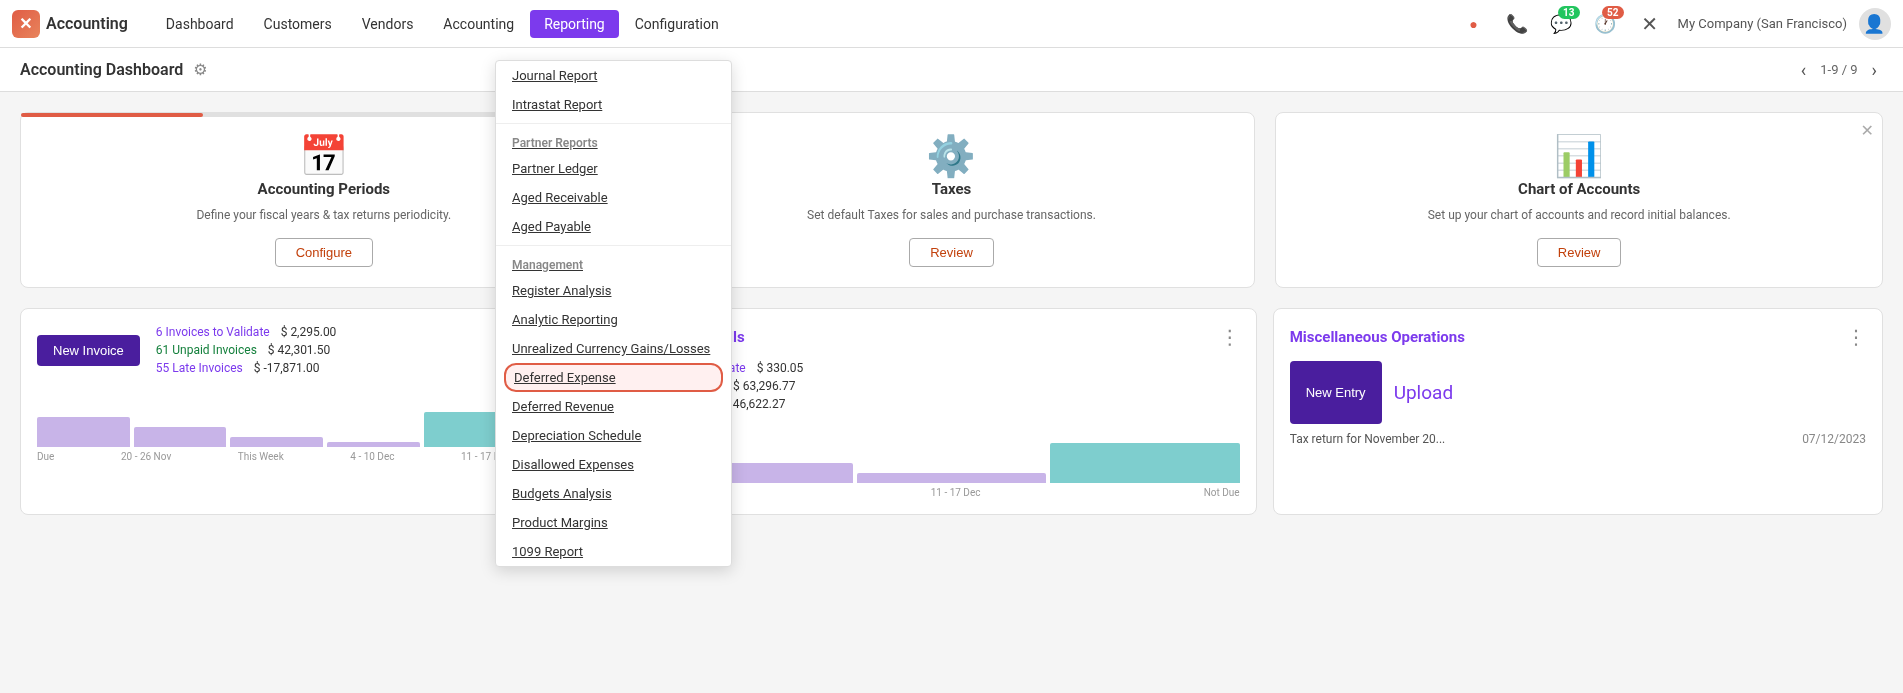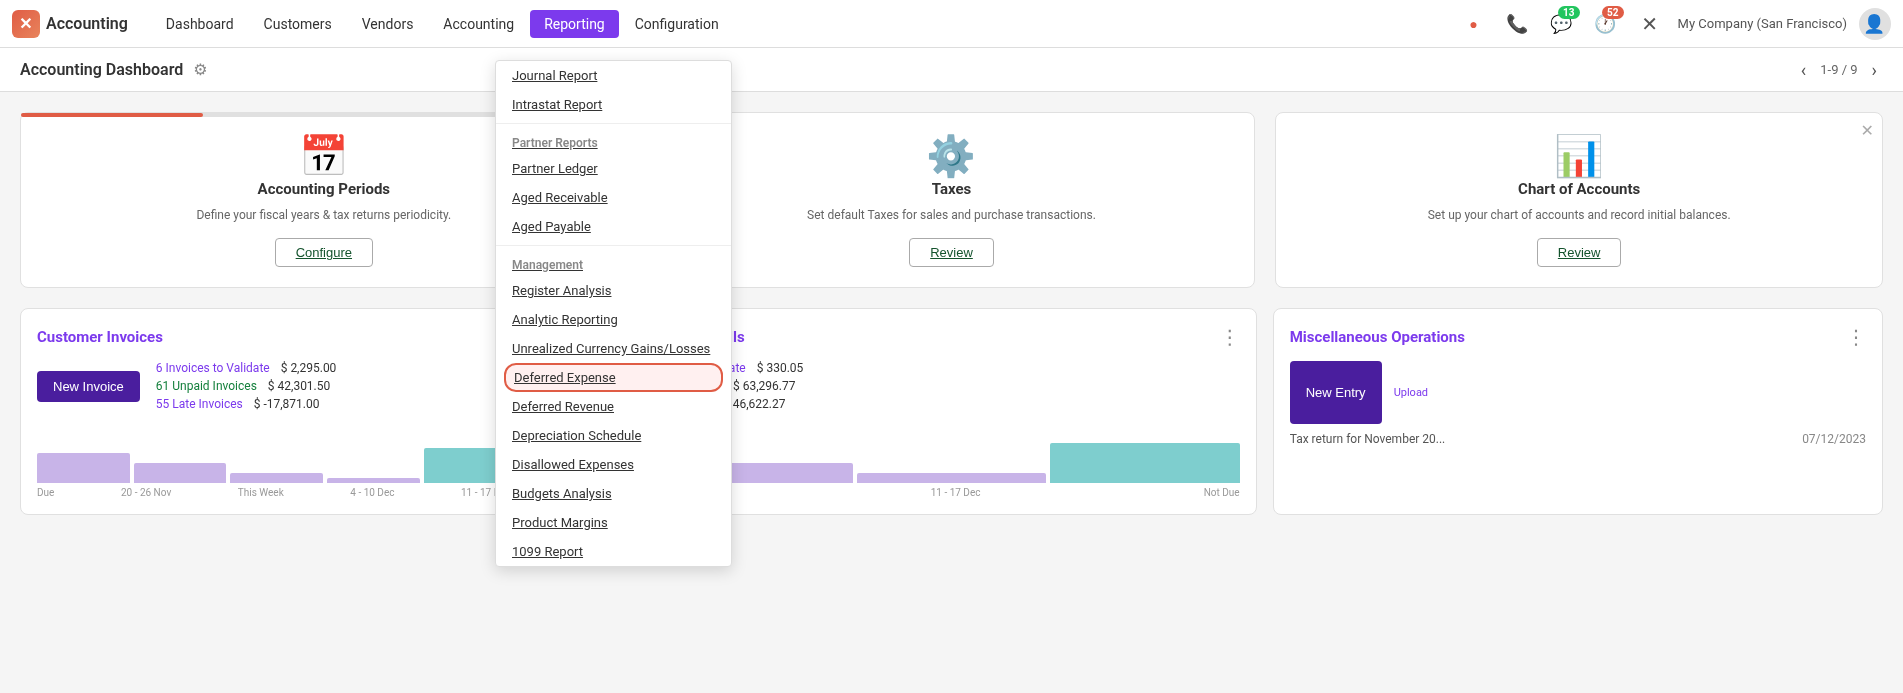--- a/index.html
+++ b/index.html
@@ -98,21 +98,21 @@
       background: white; border-radius: 8px; padding: 20px;
       display: flex; flex-direction: column; align-items: center;
       text-align: center; flex: 1; border: 1px solid #e0e0e0;
       position: relative;
     }
     .setup-card h3 { font-size: 15px; font-weight: 700; margin-bottom: 8px; }
     .setup-card p { font-size: 12px; color: #666; margin-bottom: 14px; line-height: 1.5; }
     .btn-configure, .btn-review {
       border: 1px solid #aaa; border-radius: 4px;
       padding: 6px 20px; font-size: 13px; cursor: pointer;
-      background: white; color: #14532d; text-decoration: underline;
+      background: white; color: #c2410c;
     }
 
     
     .card-close {
       position: absolute; top: 8px; right: 8px;
       font-size: 16px; cursor: pointer; color: #aaa;
     }
 
     
     .dashboard-row {
@@ -144,21 +144,21 @@
       height: 60px; display: flex; align-items: flex-end; gap: 4px; margin-top: 12px;
     }
     .chart-bar {
       border-radius: 2px 2px 0 0;
       min-width: 30px; flex: 1;
     }
     .chart-labels {
       display: flex; justify-content: space-between; font-size: 10px; color: #999;
       margin-top: 4px;
     }
-    .upload-link { color: #7c3aed; cursor: pointer; font-size: 11px; }
+    .upload-link { color: #7c3aed; cursor: pointer; font-size: 19px; }
     .misc-entry { display: flex; justify-content: space-between; font-size: 12px; margin-top: 8px; }
     .misc-entry span { color: #555; }
     .misc-entry .date { color: #888; }
     .dropdown-menu {
       position: absolute; top: 60px; left: 495px;
       background: white; border: 1px solid #ddd; border-radius: 4px;
       box-shadow: 0 4px 16px rgba(0,0,0,0.15);
       width: 237px; z-index: 200;
       max-height: 520px; overflow-y: auto; text-decoration: underline;
     }
@@ -257,24 +257,20 @@
       <div class="emoji-icon">📊</div>
       <h3>Chart of Accounts</h3>
       <p>Set up your chart of accounts and record initial balances.</p>
       <button class="btn-review">Review</button>
     </div>
   </div>
 
   <div class="dashboard-row">
 
     <div class="dashboard-widget">
-      <div class="widget-header">
-        <span class="widget-title">Customer Invoices</span>
-        <span class="widget-menu">⋮</span>
-      </div>
       <div class="widget-actions">
         <button class="btn-new-invoice">New Invoice</button>
         <div class="invoice-stats">
           <div class="invoice-stat">
             <a style="color: rgb(124, 58, 237); text-decoration: none; cursor: pointer;">6 Invoices to Validate</a>
             <span>$ 2,295.00</span>
           </div>
           <div class="invoice-stat">
             <a style="color: #15803d; text-decoration: none; cursor: pointer;">61 Unpaid Invoices</a>
             <span>$ 42,301.50</span>

